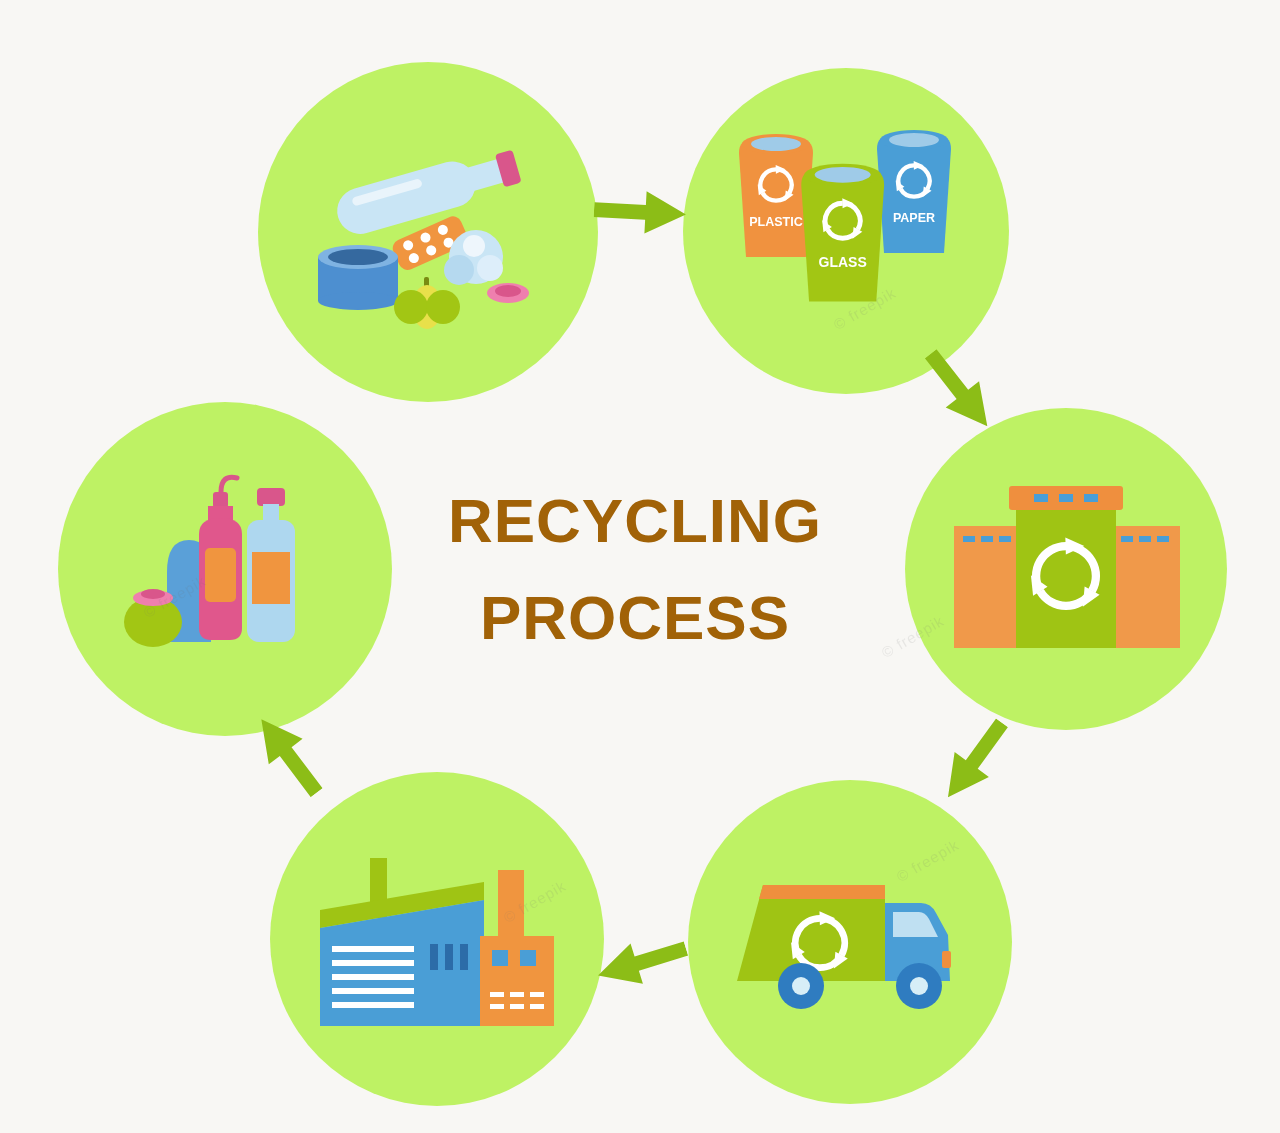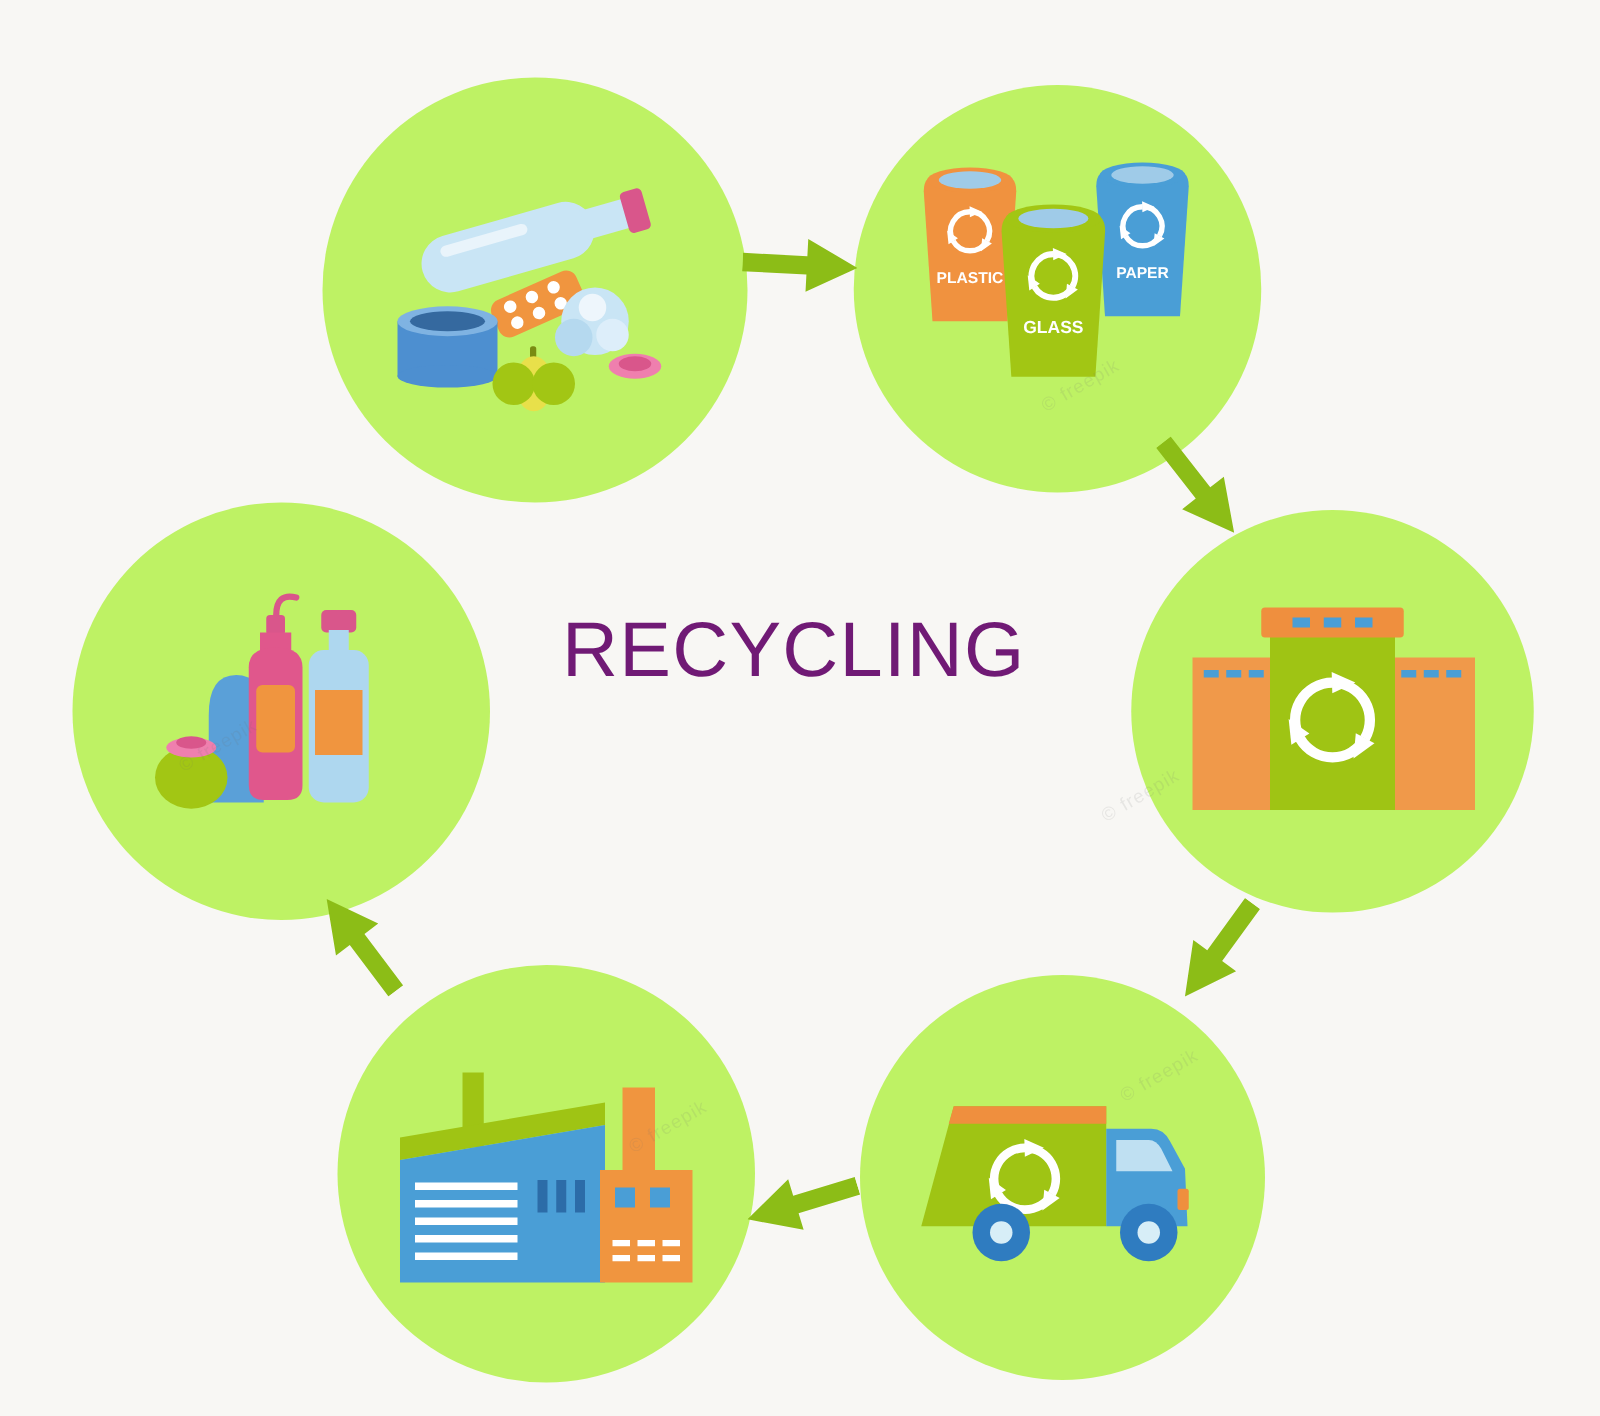--- a/index.html
+++ b/index.html
@@ -11,21 +11,21 @@
     font-family:"Liberation Sans","DejaVu Sans",sans-serif;
   }
   .circle {
     position:absolute; border-radius:50%;
     background:#bef264;
     display:flex; align-items:center; justify-content:center;
   }
   .circle svg { display:block; }
   .title {
     position:absolute; left:390px; top:472px; width:490px;
-    text-align:center; color:#701a75; font-weight:normal;
+    text-align:center; color:#a16207; font-weight:bold;
     font-size:62px; letter-spacing:1px; line-height:97px;
   }
   .arrow {
     position:absolute; width:92px; height:46px;
   }
   .bin-label {
     font-family:"Liberation Sans","DejaVu Sans",sans-serif;
     font-weight:bold; fill:#ffffff;
   }
   .watermark {
@@ -33,20 +33,21 @@
     letter-spacing:1px; transform:rotate(-30deg); white-space:nowrap;
   }
 </style>
 </head>
 <body>
 
 <div class="canvas">
 
   <div class="title">
     <div>RECYCLING</div>
+    <div>PROCESS</div>
   </div>
 
   <div class="circle" style="left:258px;top:62px;width:340px;height:340px">
     <svg width="265" height="255" viewBox="0 0 265 255" aria-label="mixed household waste">
       <g transform="rotate(-16 130 85)">
         <rect x="38" y="64" width="142" height="46" rx="23" fill="#c9e5f5"></rect>
         <rect x="172" y="75" width="38" height="24" fill="#c9e5f5"></rect>
         <rect x="206" y="70" width="18" height="34" rx="4" fill="#d9568b"></rect>
         <rect x="56" y="72" width="72" height="9" rx="4.5" fill="#e9f4fb"></rect>
       </g>

